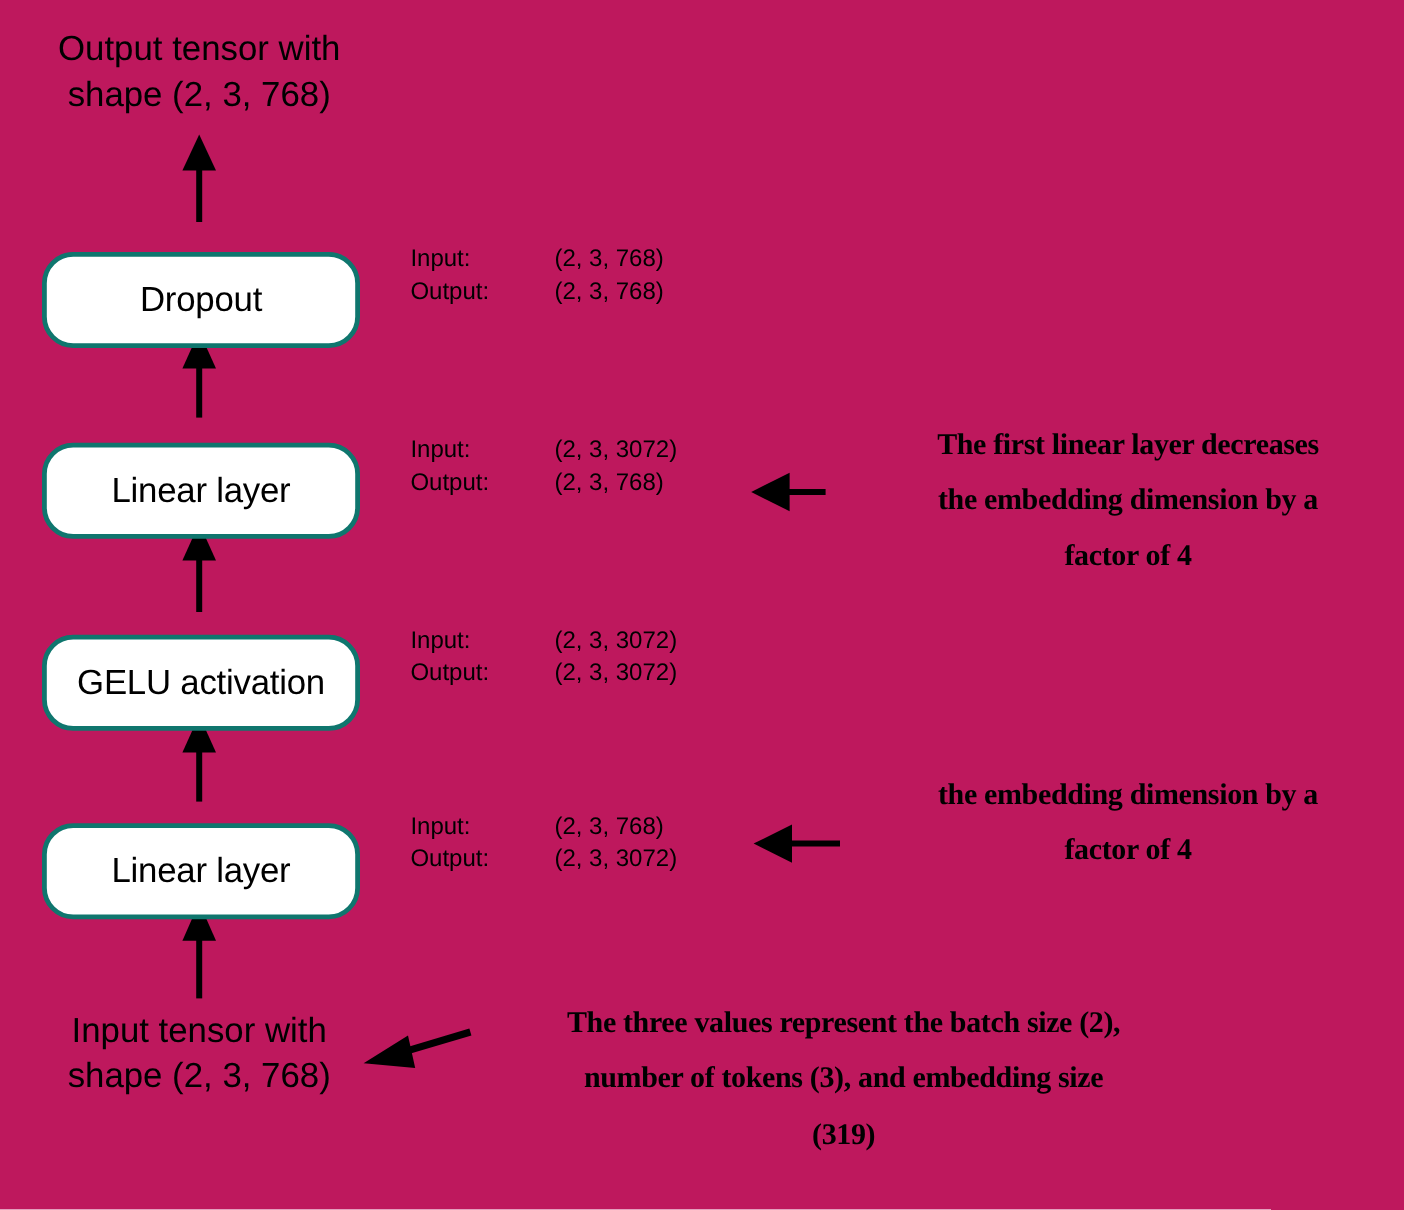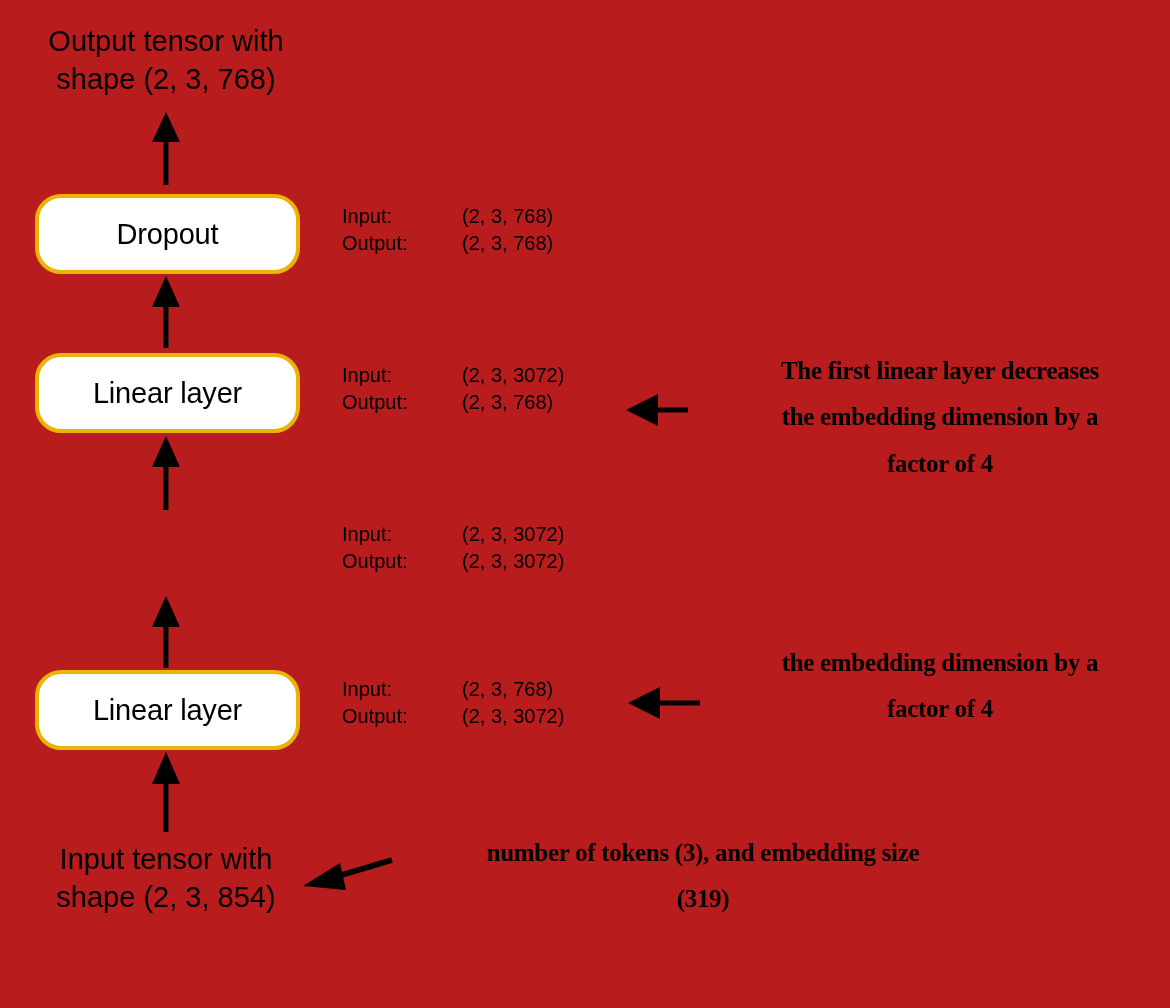--- a/index.html
+++ b/index.html
@@ -4,36 +4,37 @@
 <style>
   html, body {
     margin: 0;
     padding: 0;
     background: #ffffff;
   }
   #canvas {
     position: relative;
     width: 1170px;
     height: 1008px;
-    background: #b91c1c;
+    background: #be185d;
     overflow: hidden;
     font-family: "Liberation Sans", sans-serif;
     color: #000000;
   }
 
   
   .layer-box {
     position: absolute;
     box-sizing: border-box;
-    border: 4px solid #eab308;
+    border: 4px solid #0f766e;
     border-radius: 26px;
     background: #ffffff;
     display: flex;
     align-items: center;
     justify-content: center;
+    margin-top: 16px;
   }
   .layer-box-label {
     font-family: "Liberation Sans", sans-serif;
     font-size: 29px;
     line-height: 1;
     color: #000000;
     white-space: nowrap;
     letter-spacing: -0.2px;
   }
 
@@ -147,20 +148,23 @@
 shape (2, 3, 768)</div>
 
   <div class="layer-box" style="left:35px; top:194px; width:265px; height:80px;">
     <span class="layer-box-label">Dropout</span>
   </div>
 
   <div class="layer-box" style="left:35px; top:353px; width:265px; height:80px;">
     <span class="layer-box-label">Linear layer</span>
   </div>
 
+  <div class="layer-box" style="left:35px; top:513px; width:265px; height:80px;">
+    <span class="layer-box-label">GELU activation</span>
+  </div>
 
   <div class="layer-box" style="left:35px; top:670px; width:265px; height:80px;">
     <span class="layer-box-label">Linear layer</span>
   </div>
 
   <div class="io-spec" style="left:342px; top:203px;">
     <span class="io-row">
       <span class="io-key">Input:</span><span class="io-val">(2, 3, 768)</span>
     </span>
     <span class="io-row">
@@ -189,31 +193,32 @@
   <div class="io-spec" style="left:342px; top:676px;">
     <span class="io-row">
       <span class="io-key">Input:</span><span class="io-val">(2, 3, 768)</span>
     </span>
     <span class="io-row">
       <span class="io-key">Output:</span><span class="io-val">(2, 3, 3072)</span>
     </span>
   </div>
 
   <div class="tensor-caption" style="left:20px; top:840px; width:292px;">Input tensor with
-shape (2, 3, 854)</div>
+shape (2, 3, 768)</div>
 
   <div class="annotation" style="left:722px; top:348px; width:436px;">
     <div>The first linear layer decreases</div>
     <div>the embedding dimension by a</div>
     <div>factor of 4</div>
   </div>
 
   <div class="annotation" style="left:722px; top:640px; width:436px;">
     <div>the embedding dimension by a</div>
     <div>factor of 4</div>
   </div>
 
   <div class="annotation" style="left:398px; top:830px; width:610px;">
+    <div>The three values represent the batch size (2),</div>
     <div>number of tokens (3), and embedding size</div>
     <div>(319)</div>
   </div>
 
 </div>
 
 </body></html>

